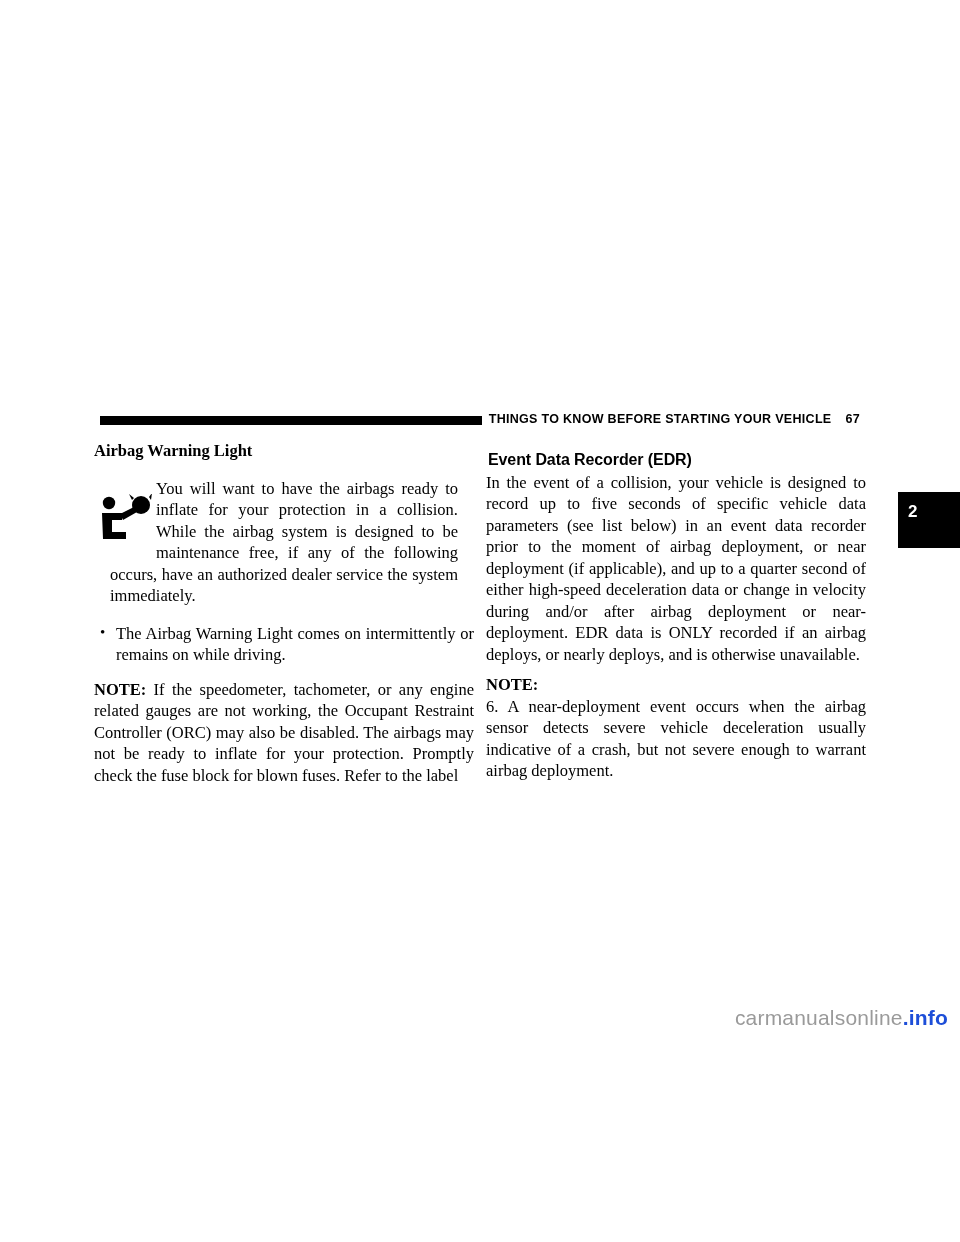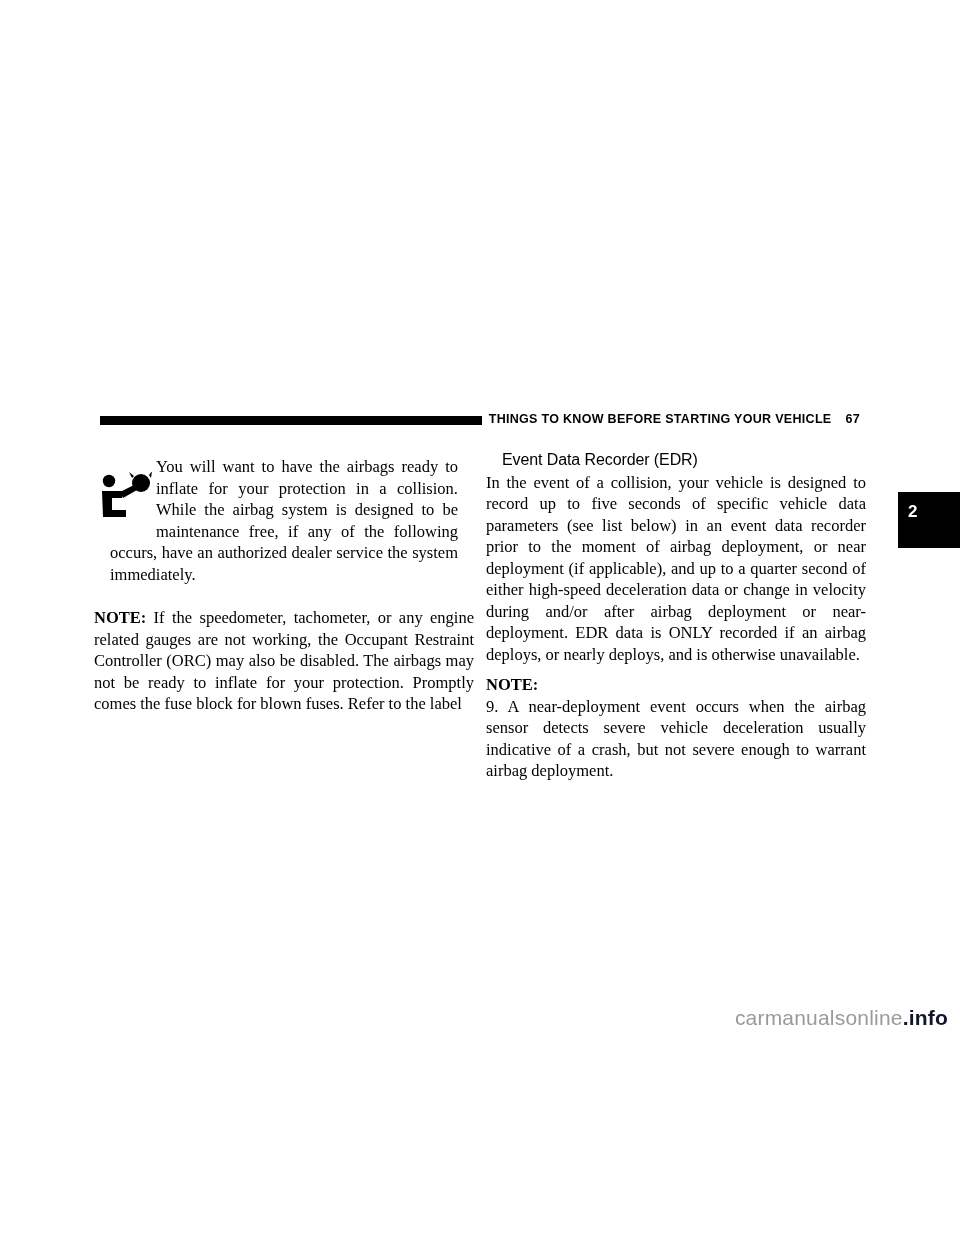--- a/index.html
+++ b/index.html
@@ -81,24 +81,24 @@
   .col-right { left: 486px; }
 
   h2.sec-head {
     margin: 0 0 1px 0;
     font-family: "Liberation Serif", serif;
     font-size: 16.5px;
     font-weight: bold;
     text-align: left;
   }
   h2.sec-head-sans {
-    margin: 9px 0 1px 16px;
+    margin: 9px 0 1px 2px;
     font-family: "Liberation Sans", sans-serif;
     font-size: 16px;
-    font-weight: normal;
+    font-weight: bold;
     text-align: left;
     letter-spacing: -0.1px;
   }
 
   p.body {
     margin: 0;
     text-align: justify;
     text-justify: inter-word;
   }
   p.body + p.body { margin-top: 0; }
@@ -155,73 +155,75 @@
   .watermark {
     position: absolute;
     right: 12px;
     bottom: 10px;
     font-family: "Liberation Sans", sans-serif;
     font-size: 21px;
     color: #9a9a9a;
     letter-spacing: 0.2px;
     white-space: nowrap;
   }
-  .watermark .b { color: #0f172a; font-weight: bold; }
+  .watermark .b { color: #1d4ed8; font-weight: bold; }
 </style>
 </head>
 <body>
 
 <div class="page">
 
   <div class="header">
     <div class="header-rule"></div>
     <div class="header-title">
       <span>THINGS TO KNOW BEFORE STARTING YOUR VEHICLE</span><span class="pageno">67</span>
     </div>
   </div>
 
   <div class="side-tab">
     <div class="side-tab-num">2</div>
   </div>
 
   <div class="col col-left">
+    <h2 class="sec-head">Airbag Warning Light</h2>
 
     <div class="indent-block">
       <div class="wrap-icon">
         <svg class="airbag-icon" viewBox="0 0 56 52" xmlns="http://www.w3.org/2000/svg" aria-hidden="true">
 
           <circle cx="13" cy="9" r="6.2" fill="#000000"></circle>
           <path d="M6 19 L26 19 L26 26 L16 26 L16 38 L30 38 L30 45 L7 45 Z" fill="#000000"></path>
           <path d="M24 20 L38 13 L41 18 L27 26 Z" fill="#000000"></path>
 
           <circle cx="45" cy="11" r="9" fill="#000000"></circle>
           <path d="M38 4 L33 0 L36 6 Z" fill="#000000"></path>
           <path d="M53 3 L56 -1 L55 6 Z" fill="#000000"></path>
         </svg>
       </div>
       <p class="body">You will want to have the airbags ready to inflate for your protection in a collision. While the airbag system is designed to be maintenance free, if any of the following occurs, have an authorized dealer service the system immediately.</p>
     </div>
 
     <ul class="bullets">
+      <li>The Airbag Warning Light comes on intermittently or remains on while driving.</li>
     </ul>
 
     <div class="spacer-5"></div>
 
-    <p class="body"><span class="note-lead">NOTE:</span><span> If the speedometer, tachometer, or any engine related gauges are not working, the Occupant Restraint Controller (ORC) may also be disabled. The airbags may not be ready to inflate for your protection. Promptly comes the fuse block for blown fuses. Refer to the label</span></p>
+    <p class="body"><span class="note-lead">NOTE:</span><span> If the speedometer, tachometer, or any engine related gauges are not working, the Occupant Restraint Controller (ORC) may also be disabled. The airbags may not be ready to inflate for your protection. Promptly check the fuse block for blown fuses. Refer to the label</span></p>
   </div>
 
   <div class="col col-right">
 
     <h2 class="sec-head-sans">Event Data Recorder (EDR)</h2>
 
     <p class="body">In the event of a collision, your vehicle is designed to record up to five seconds of specific vehicle data parameters (see list below) in an event data recorder prior to the moment of airbag deployment, or near deployment (if applicable), and up to a quarter second of either high-speed deceleration data or change in velocity during and/or after airbag deployment or near-deployment. EDR data is ONLY recorded if an airbag deploys, or nearly deploys, and is otherwise unavailable.</p>
 
     <div class="spacer-8"></div>
 
     <p class="body"><span class="note-lead">NOTE:</span></p>
-    <p class="body">9. A near-deployment event occurs when the airbag sensor detects severe vehicle deceleration usually indicative of a crash, but not severe enough to warrant airbag deployment.</p>
+    <p class="body">6. A near-deployment event occurs when the airbag sensor detects severe vehicle deceleration usually indicative of a crash, but not severe enough to warrant airbag deployment.</p>
   </div>
 
   <div class="watermark">
     <span>carmanualsonline</span><span class="b">.info</span>
   </div>
 
 </div>
 
 </body></html>

